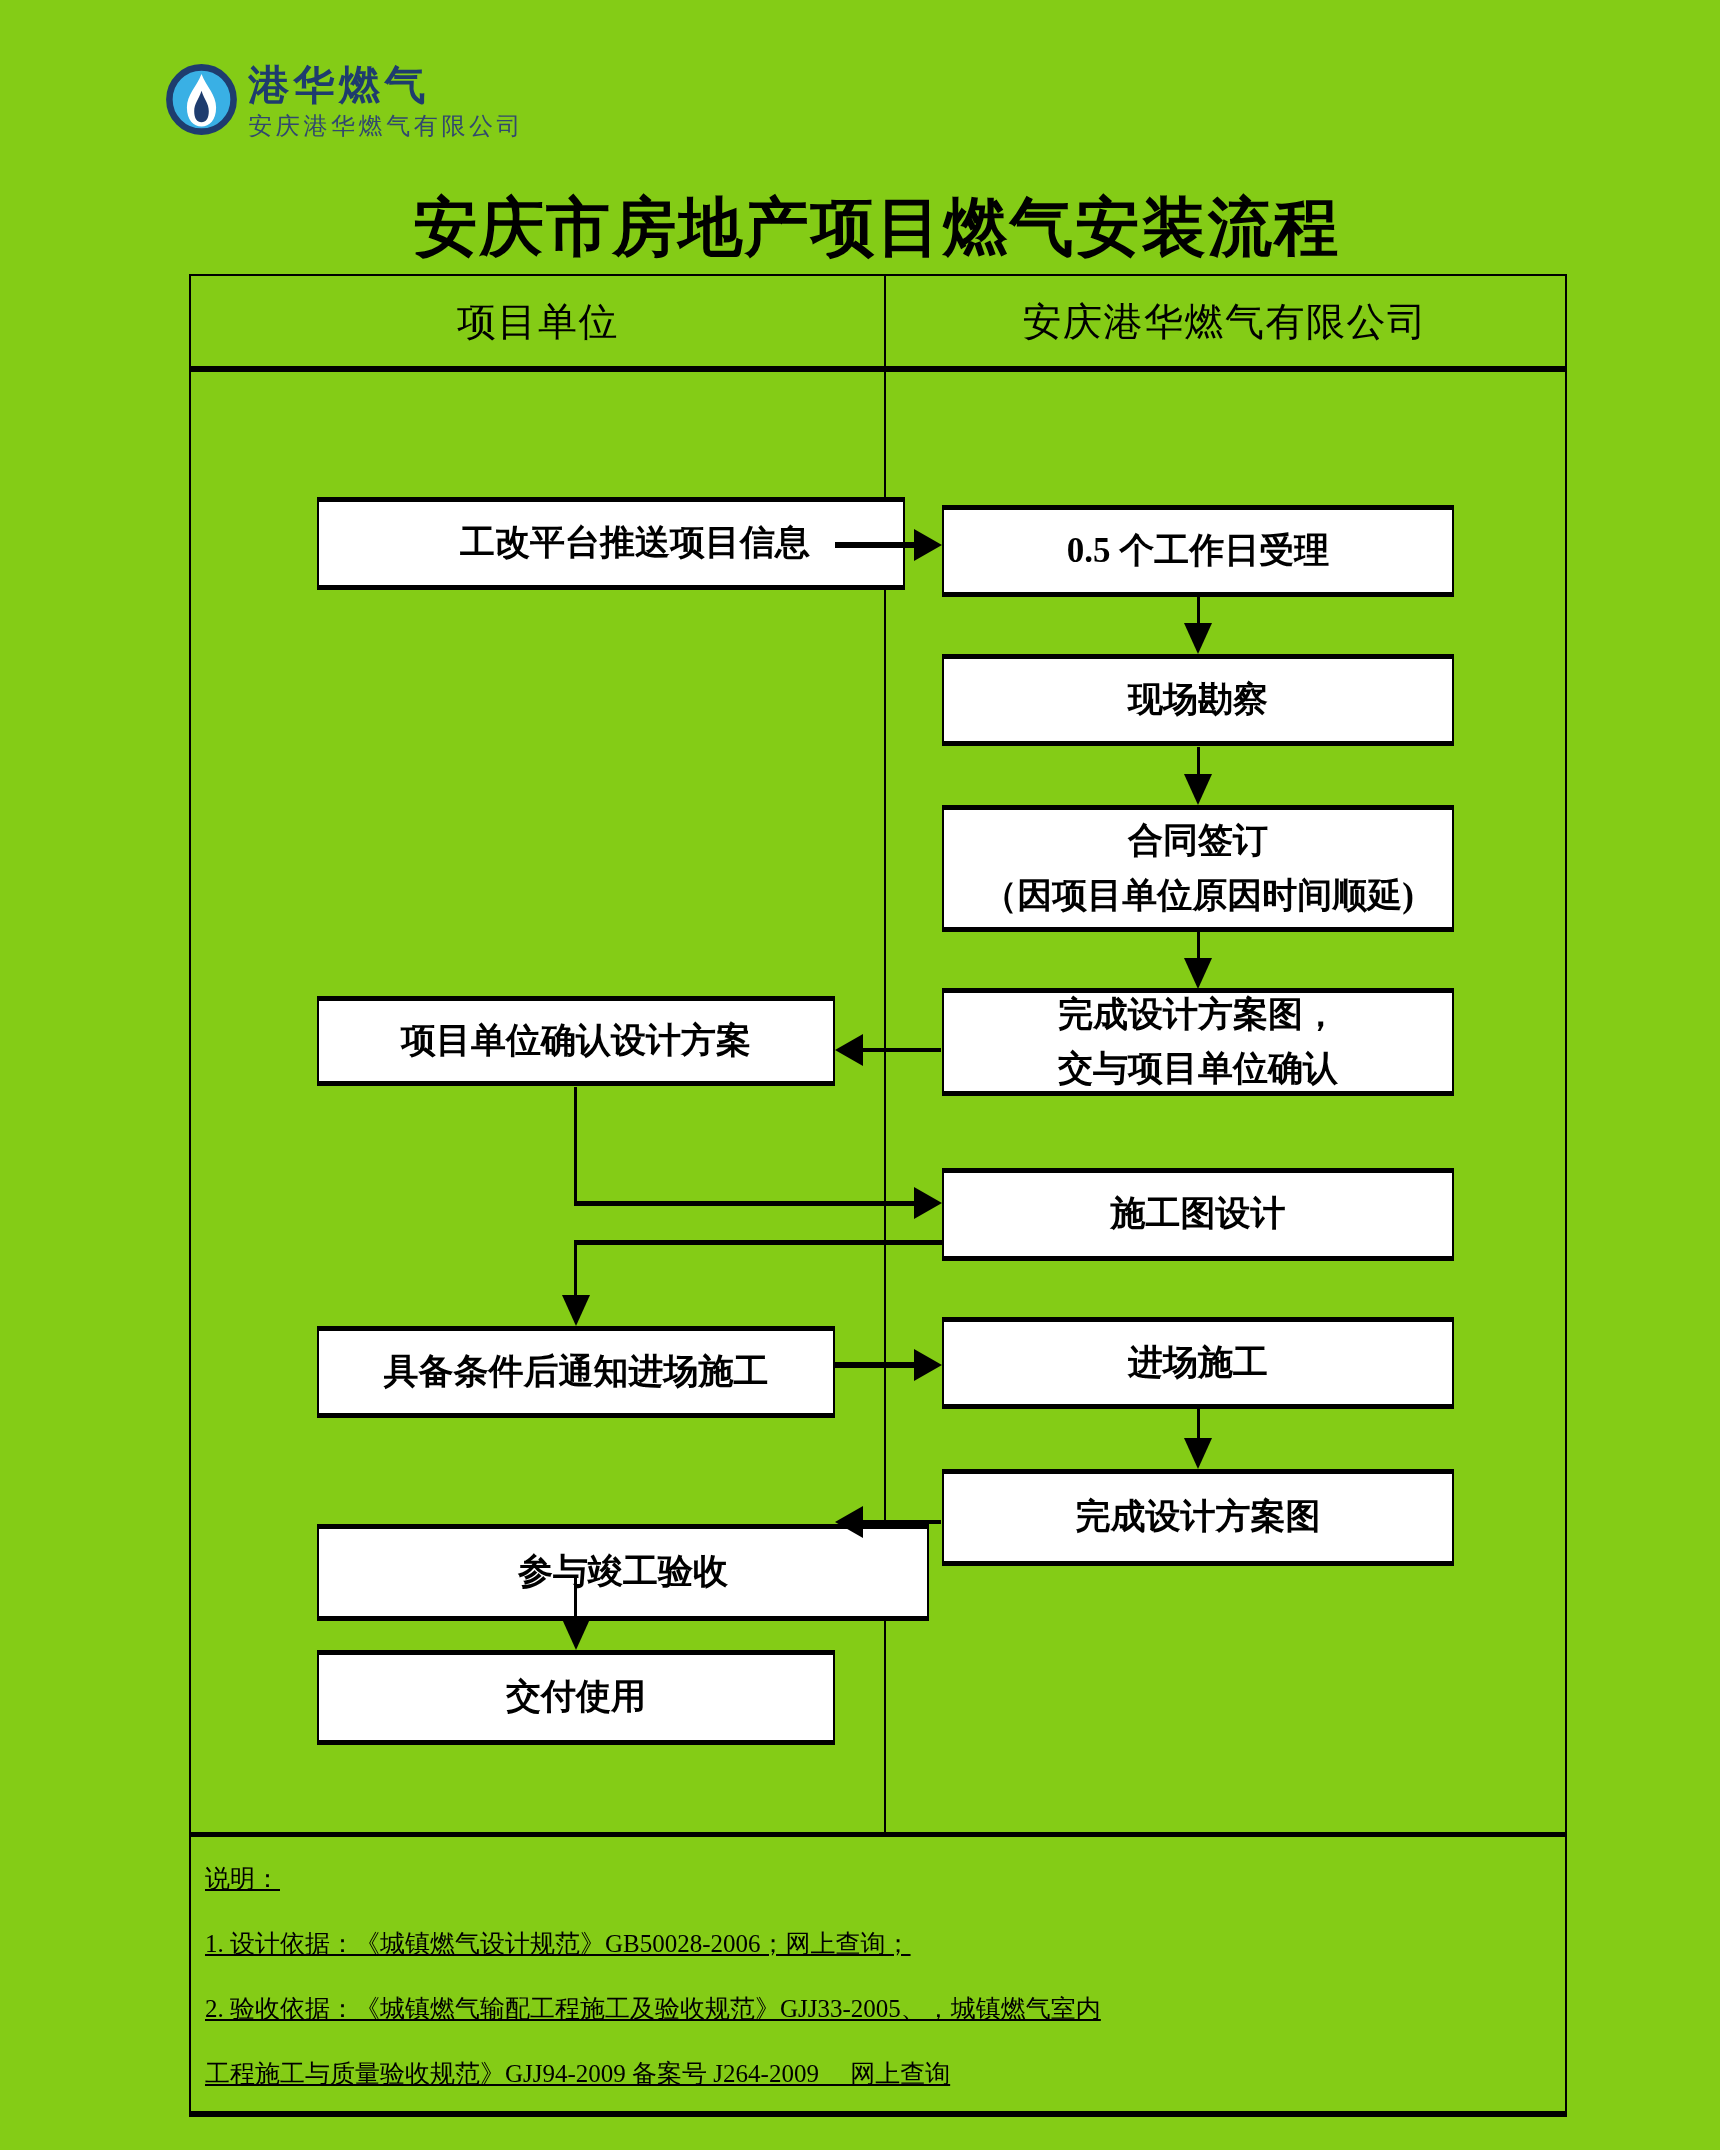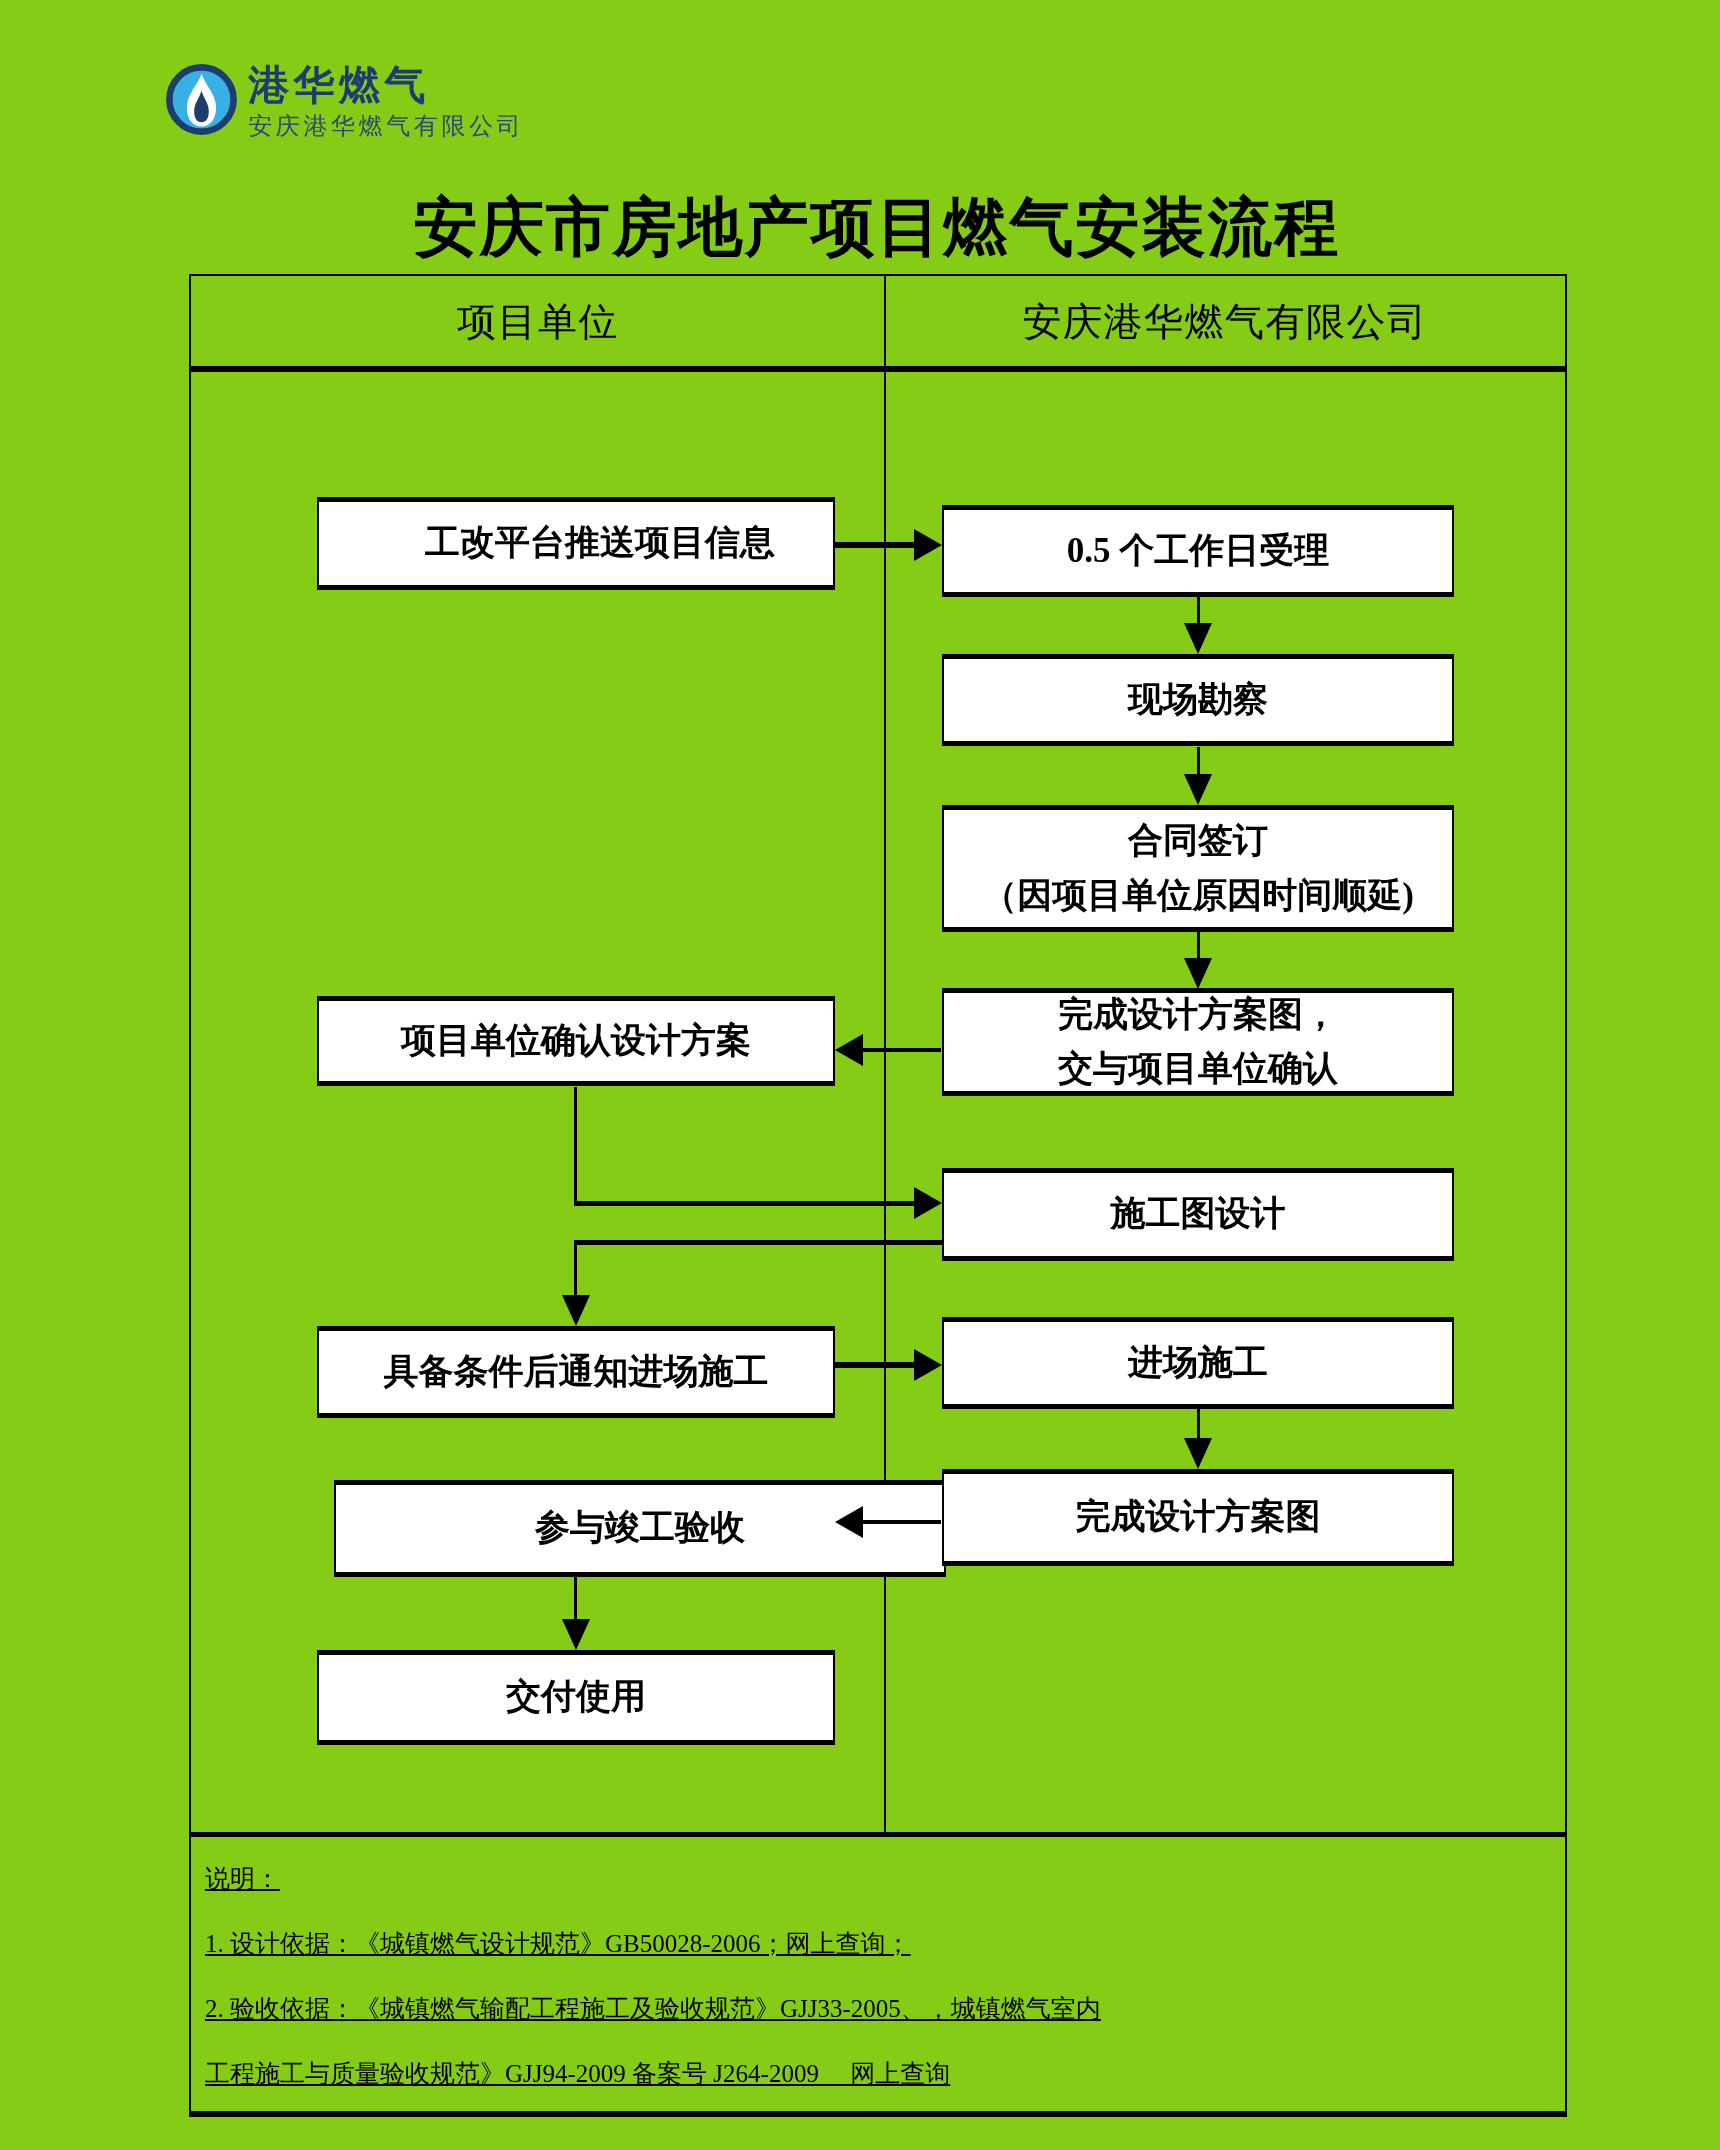--- a/index.html
+++ b/index.html
@@ -69,24 +69,24 @@
   <h1 class="title">安庆市房地产项目燃气安装流程</h1>
 
   <div class="table-frame"></div>
   <div class="col-divider"></div>
   <div class="header-sep"></div>
   <div class="notes-sep"></div>
 
   <div class="header-label header-left">项目单位</div>
   <div class="header-label header-right">安庆港华燃气有限公司</div>
 
-  <div class="box" style="left:317px;top:497px;width:518px;height:93px;padding-left:48px;">工改平台推送项目信息</div>
+  <div class="box" style="left:317px;top:497px;width:588px;height:93px;padding-left:48px;">工改平台推送项目信息</div>
   <div class="box" style="left:317px;top:996px;width:518px;height:90px;">项目单位确认设计方案</div>
   <div class="box" style="left:317px;top:1326px;width:518px;height:92px;">具备条件后通知进场施工</div>
-  <div class="box" style="left:317px;top:1480px;width:612px;height:97px;margin-left:17px;">参与竣工验收</div>
+  <div class="box" style="left:317px;top:1524px;width:612px;height:97px;">参与竣工验收</div>
   <div class="box" style="left:317px;top:1650px;width:518px;height:95px;">交付使用</div>
 
   <div class="box" style="left:942px;top:505px;width:512px;height:92px;">0.5 个工作日受理</div>
   <div class="box" style="left:942px;top:654px;width:512px;height:92px;">现场勘察</div>
   <div class="box" style="left:942px;top:805px;width:512px;height:127px;">合同签订
 （因项目单位原因时间顺延)</div>
   <div class="box" style="left:942px;top:988px;width:512px;height:108px;">完成设计方案图，
 交与项目单位确认</div>
   <div class="box" style="left:942px;top:1168px;width:512px;height:93px;">施工图设计</div>
   <div class="box" style="left:942px;top:1317px;width:512px;height:92px;">进场施工</div>

